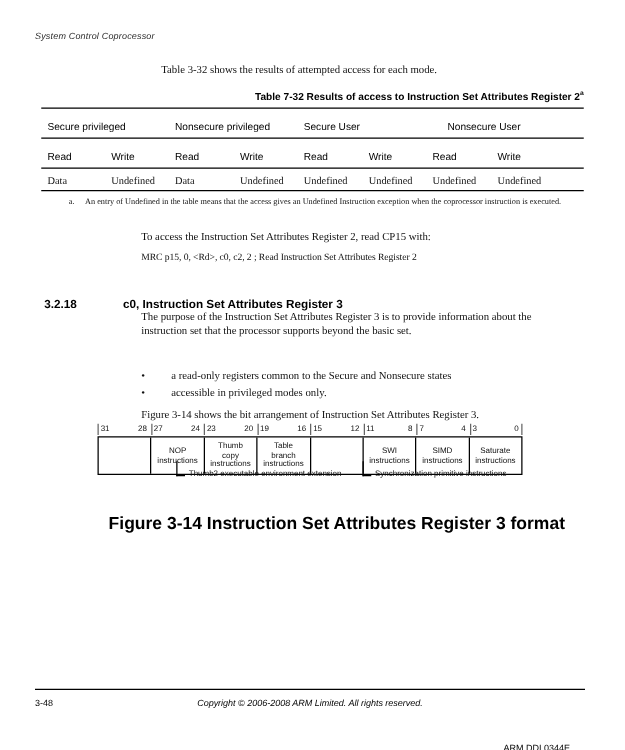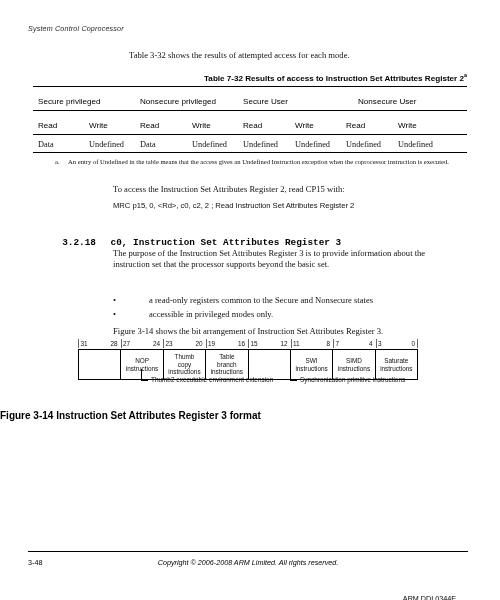--- a/index.html
+++ b/index.html
@@ -101,55 +101,54 @@
   .footnote .fn-body {
     margin-left: 13px;
     display: block;
   }
 
   
   .code-line {
     position: absolute;
     left: 113px;
     top: 201px;
-    font-family: Liberation Sans, sans-serif;
+    font-family: Liberation Serif, serif;
     font-size: 7.7px;
     letter-spacing: -0.05px;
     color: #111;
     white-space: pre;
   }
 
   
   .section-heading {
     position: absolute;
     left: 25px;
     top: 226px;
-    font-family: Liberation Mono, monospace;
+    font-family: Liberation Sans, sans-serif;
     font-weight: bold;
     font-size: 9.4px;
     color: #000;
     white-space: pre;
-    text-align: center;
   }
   .section-heading .num { display: inline-block; width: 63px; }
 
   
   .bullet-row {
     position: absolute;
     left: 113px;
     font-family: "Liberation Serif", serif;
     font-size: 8.6px;
     color: #111;
   }
   .bullet-row .dot {
     position: absolute;
     left: 0;
     top: 0;
   }
-  .bullet-row .btxt { margin-left: 36px; display: block; }
+  .bullet-row .btxt { margin-left: 24px; display: block; }
 
   
   .reg-diagram {
     position: absolute;
     left: 78px;
     top: 338px;
     width: 340px;
   }
   .bit-nums {
     position: relative;
@@ -253,23 +252,24 @@
     left: 10px;
     top: 6.5px;
   }
 
   
   .fig-caption {
     position: absolute;
     left: 0;
     top: 410px;
     width: 452px;
+    text-align: right;
     font-family: "Liberation Sans", sans-serif;
     font-weight: bold;
-    font-size: 10px;
+    font-size: 14px;
     color: #000;
   }
 
   
   .footer-rule {
     position: absolute;
     left: 28px;
     top: 551px;
     width: 440px;
     height: 1.2px;

